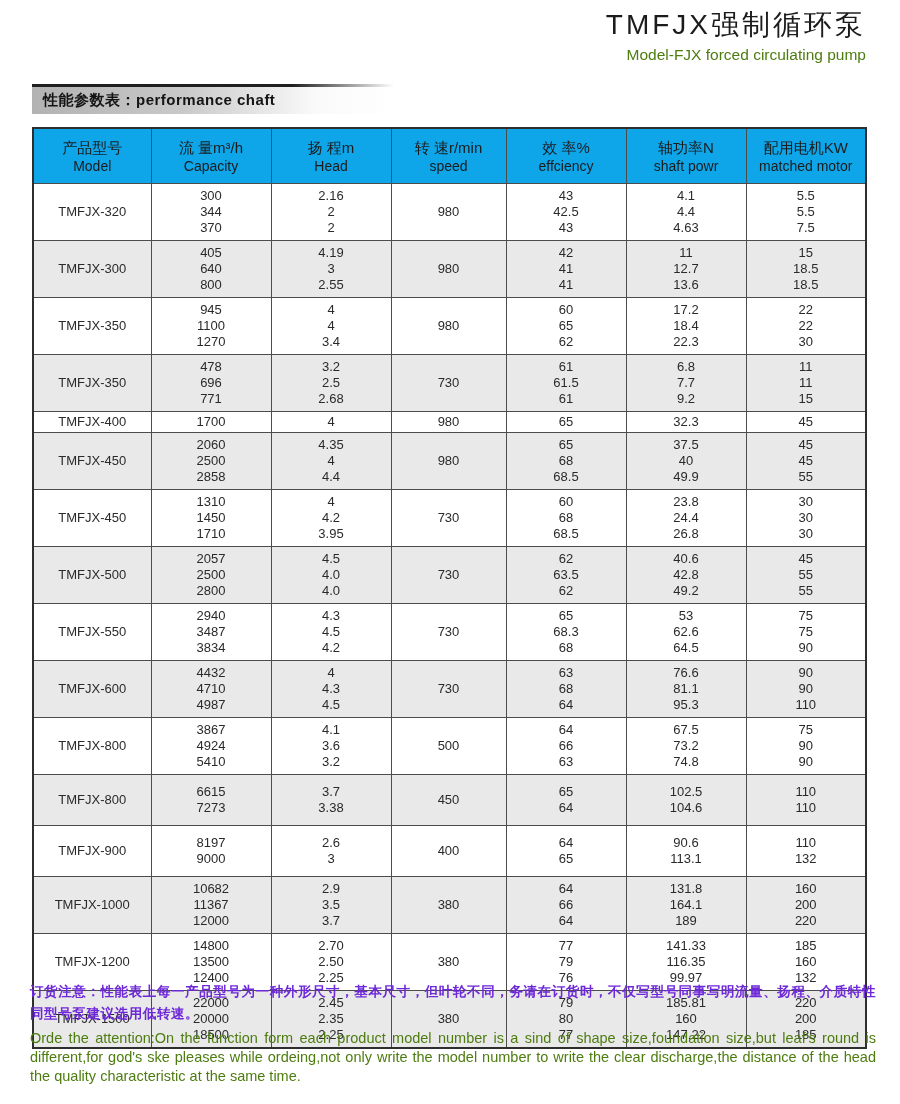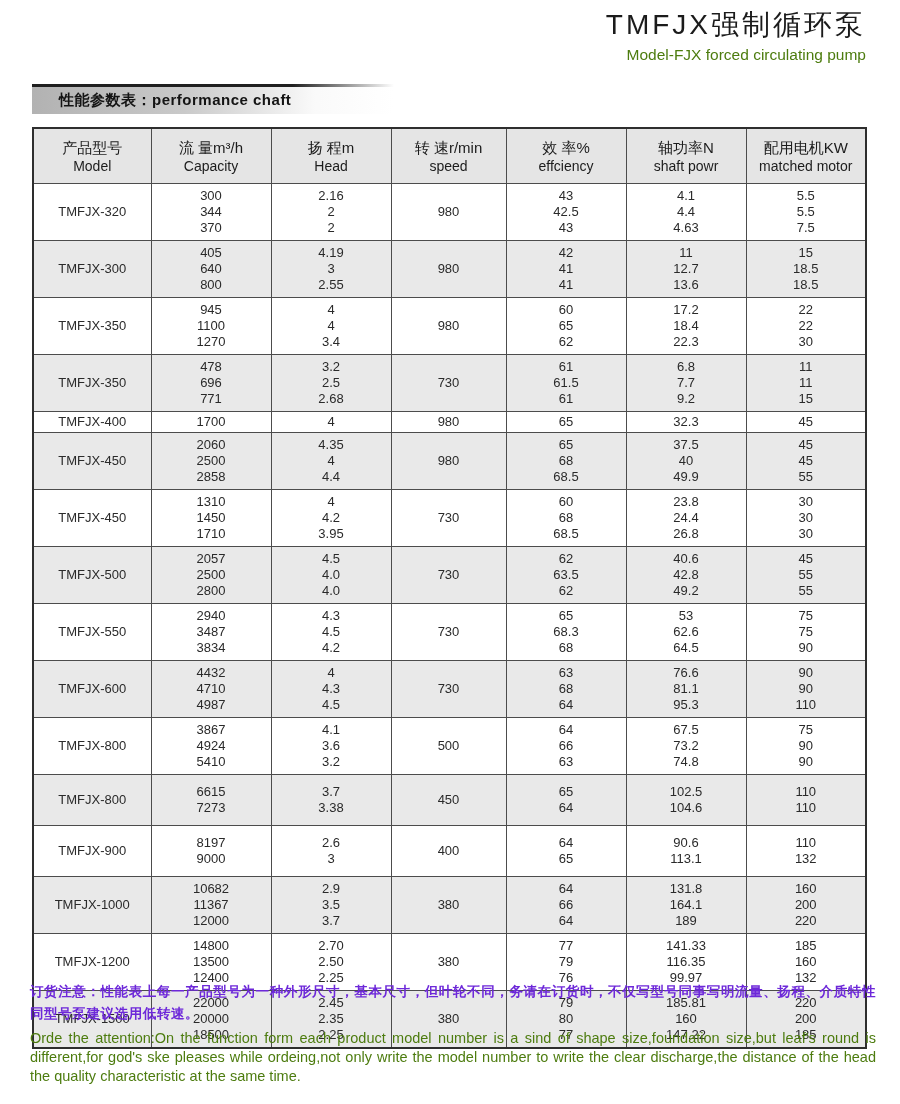--- a/index.html
+++ b/index.html
@@ -8,28 +8,28 @@
     font-family:"Liberation Sans", sans-serif; color:#222;
     -webkit-font-smoothing:antialiased; overflow:hidden;
   }
   .titles { position:absolute; top:6px; right:34px; text-align:right; }
   .title-cn { font-size:28px; letter-spacing:3px; color:#1b1b1b; font-weight:normal; white-space:nowrap; }
   .title-en { font-size:15.5px; margin-top:2px; color:#4d7c0f; }
 
   .section { position:absolute; left:32px; top:84px; width:362px; }
   .section-topline { height:3px;
     background:linear-gradient(to right,#1f1f1f 0%,#1f1f1f 72%,rgba(31,31,31,0) 100%); }
-  .section-bar { height:27px; display:flex; align-items:center; padding-left:27px;
+  .section-bar { height:27px; display:flex; align-items:center; padding-left:11px;
     background:linear-gradient(to right,#b2b2b2 0%,#c9c9c9 42%,rgba(240,240,240,0.35) 78%,rgba(255,255,255,0) 100%); }
   .section-heading { font-size:15px; font-weight:bold; color:#141414; letter-spacing:0.5px; }
 
   table.spec { position:absolute; left:32px; top:127px; width:833px;
     border-collapse:collapse; table-layout:fixed; border:2px solid #2e2e2e; }
   .spec th, .spec td { border:1px solid #4c4c4c; text-align:center; vertical-align:middle; }
-  .spec th { background:#e5e5e5; height:50px; font-weight:normal; padding:2px; color:#1c1c1c; }
+  .spec th { background:#0ea5e9; height:50px; font-weight:normal; padding:2px; color:#1c1c1c; }
   .spec th .cn { font-size:15px; line-height:19px; }
   .spec th .en { font-size:14px; line-height:18px; }
   .spec td { font-size:13px; line-height:16px; white-space:pre-line; padding:4px 2px; color:#2a2a2a; }
   .spec tbody tr { height:51px; background:#ffffff; }
   .spec tbody tr.shaded { background:#e9e9e9; }
   .spec tbody tr.single { height:21px; }
   .spec tbody tr.single td { padding:1px 8px; }
 
   .notes { position:absolute; left:30px; top:981px; width:846px; }
   .note-cn { font-size:13.5px; font-weight:bold; line-height:22px; letter-spacing:0.6px; color:#6d28d9; }

